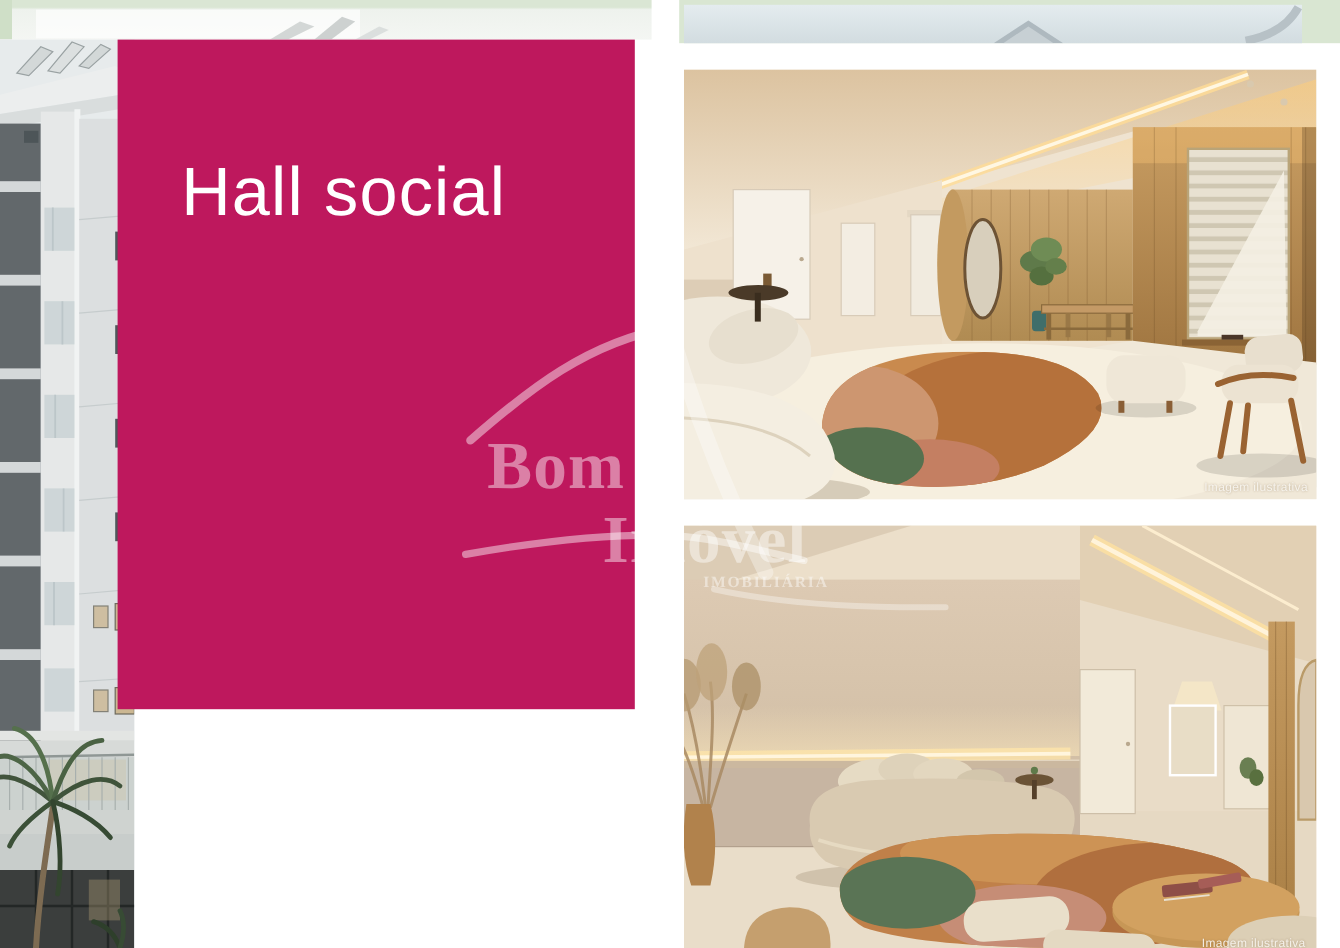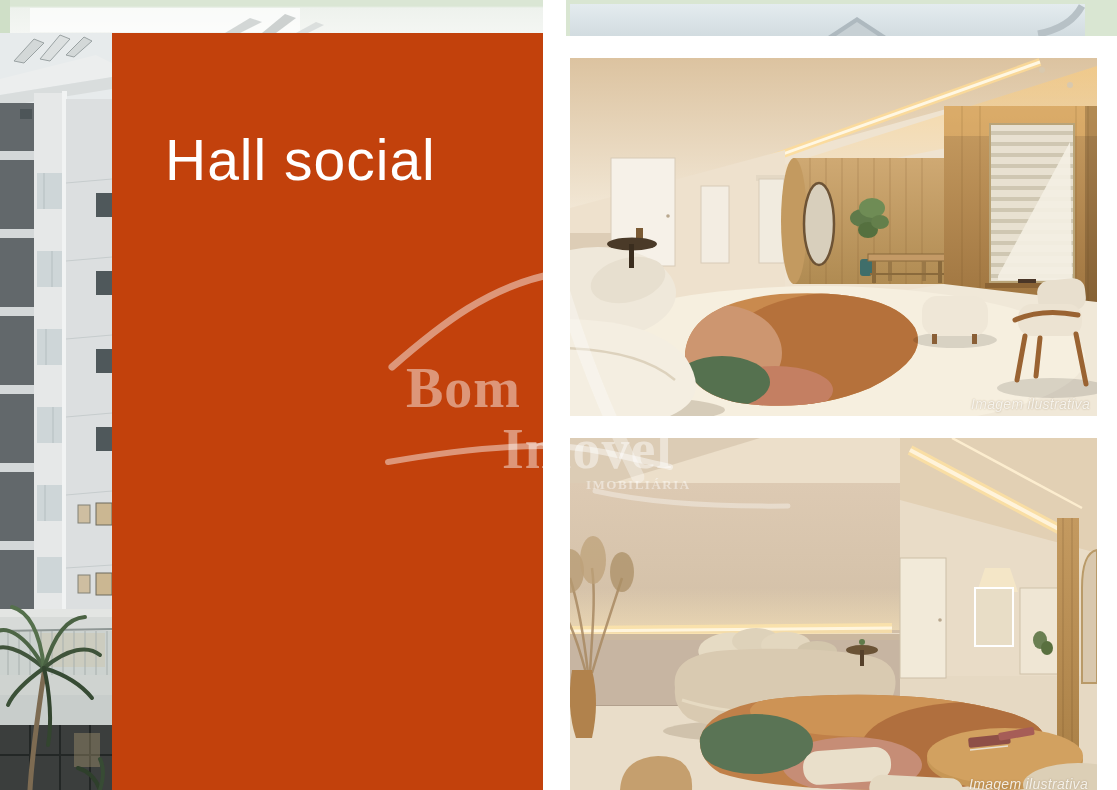--- a/index.html
+++ b/index.html
@@ -17,30 +17,30 @@
      border-left:29px solid transparent;border-right:29px solid transparent;
      border-bottom:19px solid #aeb9bf;}
   .tri2{position:absolute;left:266px;bottom:0;width:0;height:0;
      border-left:21px solid transparent;border-right:21px solid transparent;
      border-bottom:14px solid #c7d0d4;}
 
   
   .building-strip{left:0;top:33px;width:112px;height:757px;background:#e7ebec;overflow:hidden;}
 
   
-  .dark-panel{left:112px;top:33px;width:431px;height:757px;background:#c2410c;}
+  .dark-panel{left:98px;top:33px;width:431px;height:558px;background:#be185d;}
   .slide-title{margin:0;position:absolute;left:53px;top:98px;color:#ffffff;
      font-size:57px;font-weight:400;letter-spacing:1px;line-height:1.05;}
 
   
   .photo{background:#efe3d0;overflow:hidden;}
   .photo-1{left:570px;top:58px;width:527px;height:358px;}
   .photo-2{left:570px;top:438px;width:527px;height:352px;}
-  .caption{position:absolute;color:#f7f4ee;font-size:14px;letter-spacing:.3px;opacity:.92;
-     text-shadow:0 0 2px rgba(120,90,50,.5);font-style:italic;}
+  .caption{position:absolute;color:#f7f4ee;font-size:10px;letter-spacing:.3px;opacity:.92;
+     text-shadow:0 0 2px rgba(120,90,50,.5);}
   .caption-1{right:7px;bottom:4px;}
   .caption-2{right:9px;bottom:-2px;}
 
   
   .watermark{left:380px;top:255px;width:430px;height:275px;z-index:30;pointer-events:none;}
   .wm-serif{font-family:"Liberation Serif", serif;font-weight:bold;}
 </style>
 </head>
 <body>
 

